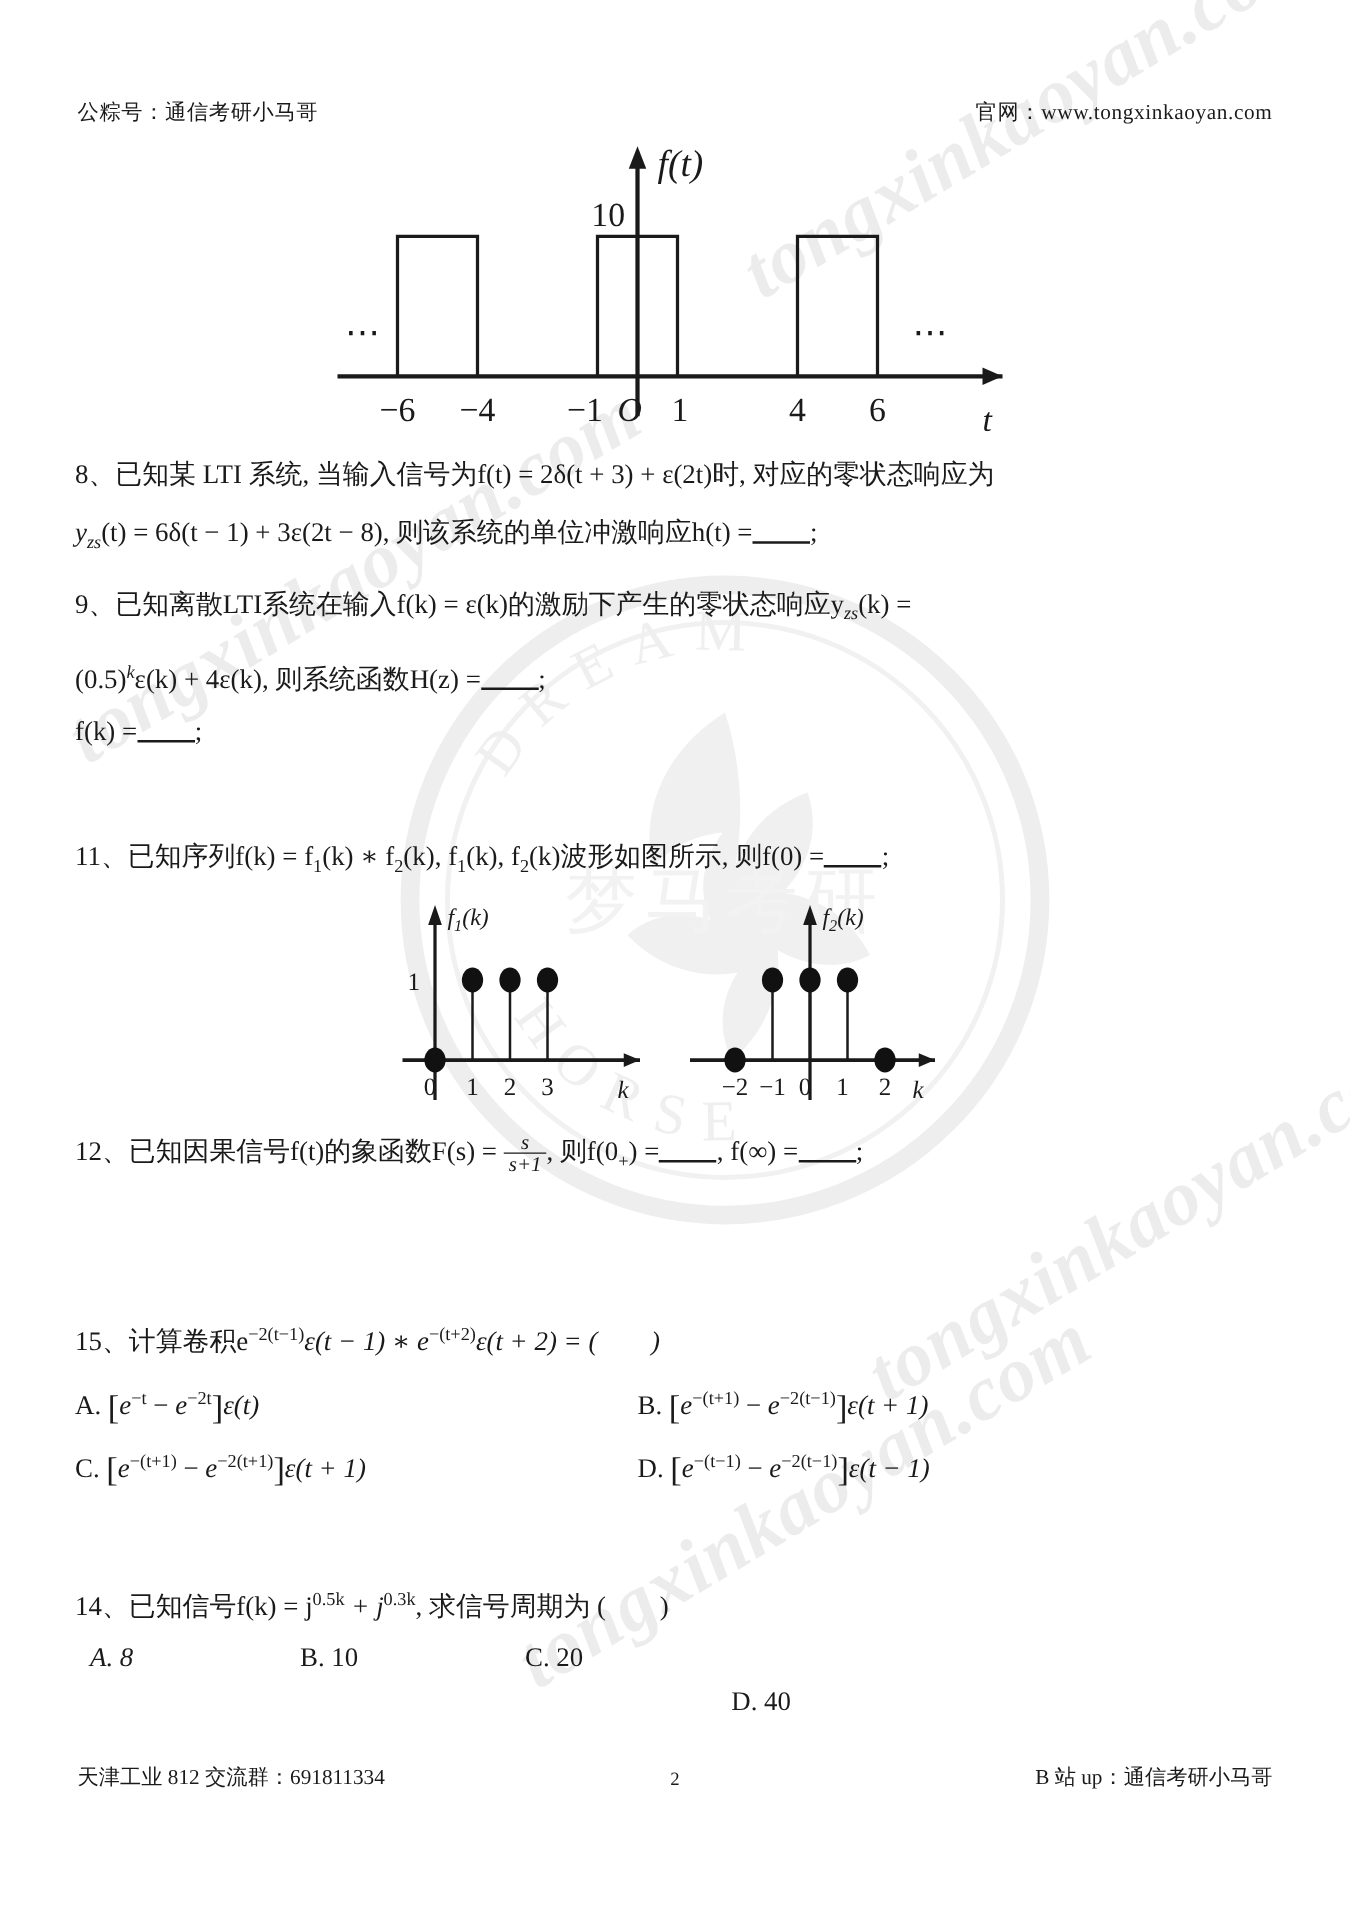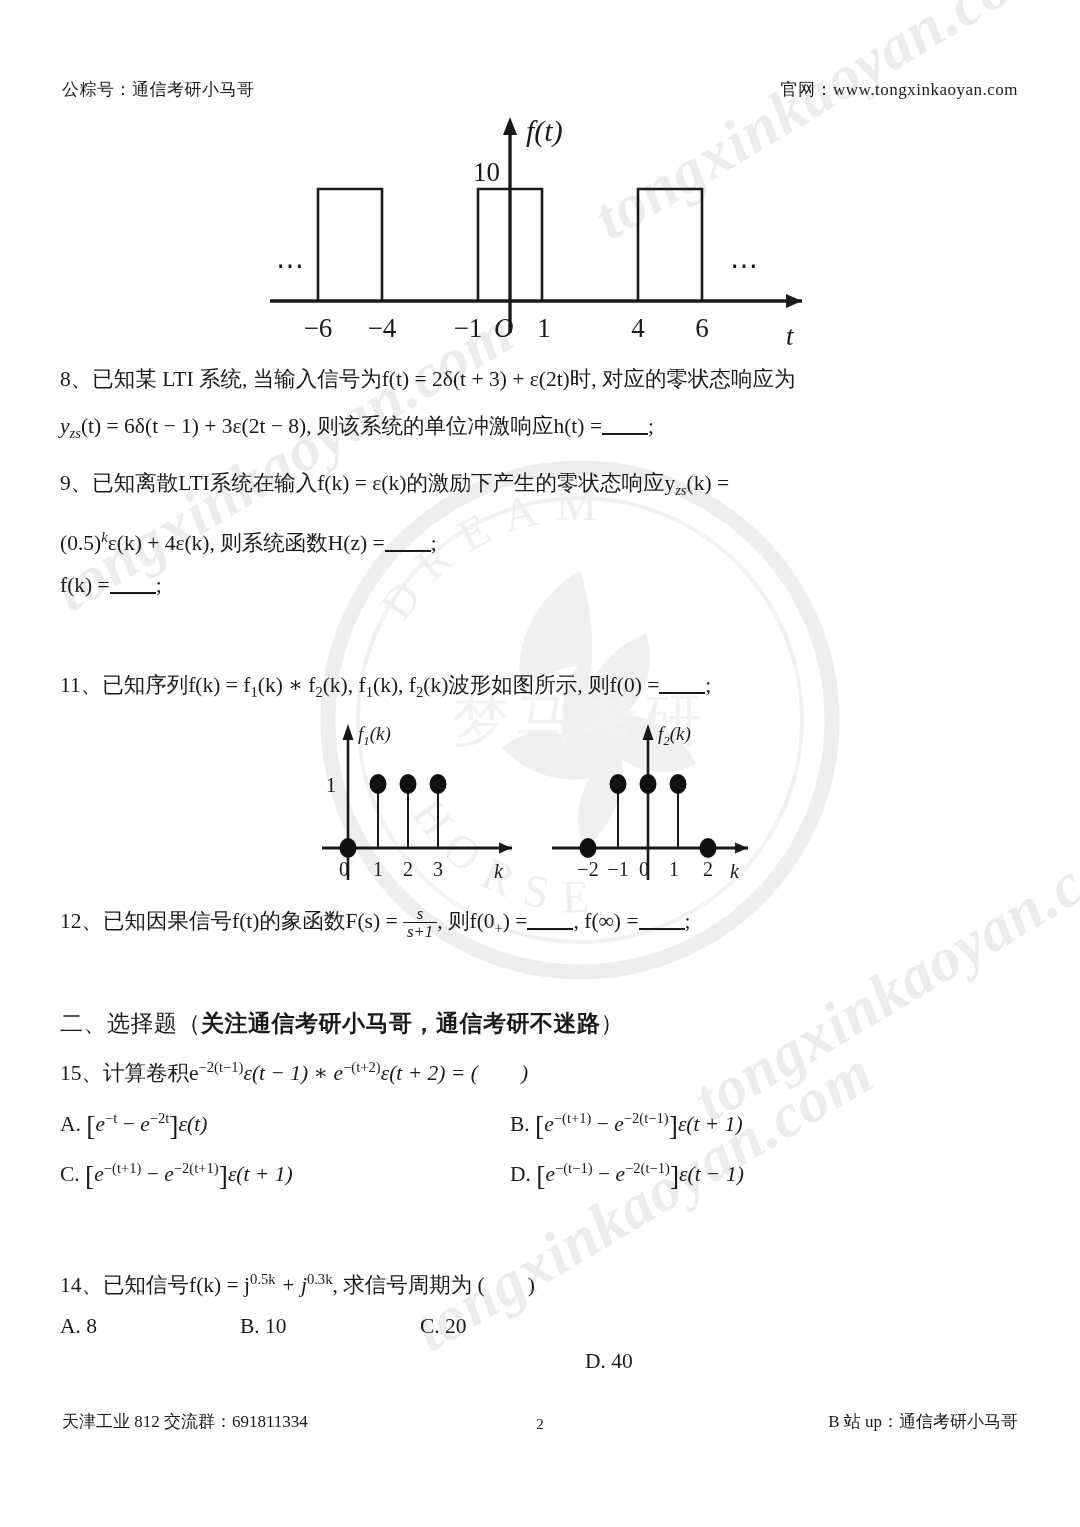--- a/index.html
+++ b/index.html
@@ -80,21 +80,21 @@
   .q13row{position:absolute;left:60px;width:965px;font-size:21.5px;}
   .r1{top:1110px;}
   .r2{top:1160px;}
   .opt{position:absolute;white-space:nowrap;}
   .oA{left:0px;}
   .oB{left:450px;}
 
   .q14{position:absolute;left:60px;top:1270px;font-size:21.5px;}
   .q14row{position:absolute;left:60px;top:1314px;width:965px;font-size:21.5px;}
   .q14row .o{position:absolute;white-space:nowrap;}
-  .o1{left:0px;}
+  .o1{left:12px;font-style:italic;}
   .o2{left:180px;}
   .o3{left:360px;}
   .o4{left:525px;margin-top:35px;}
 
   
   .mi{font-style:italic;}
   sub{font-size:.68em;}
   sup{font-size:.68em;}
   .blank{display:inline-block;width:46px;border-bottom:2px solid #1a1a1a;vertical-align:-2px;}
   .frac{display:inline-block;vertical-align:-0.55em;text-align:center;font-size:.78em;line-height:1.05;}
@@ -243,21 +243,20 @@
       <text x="374" y="168" text-anchor="middle" font-family="'Liberation Serif',serif" font-size="20" fill="#1a1a1a">1</text>
       <text x="408" y="168" text-anchor="middle" font-family="'Liberation Serif',serif" font-size="20" fill="#1a1a1a">2</text>
       <text x="430" y="170" font-family="'Liberation Serif',serif" font-style="italic" font-size="20" fill="#1a1a1a">k</text>
     </g>
   </svg>
 
   <div class="q q12">
     <span class="ln"><span>12、已知因果信号f(t)的象函数F(s) = </span><span class="frac"><span class="num mi">s</span><span class="den mi">s+1</span></span><span>, 则f(0</span><sub>+</sub><span>) =</span><span class="blank"></span><span>, f(∞) =</span><span class="blank"></span><span>;</span></span>
   </div>
 
-  <div class="sec"><span>二、选择题（</span><b>关注通信考研小马哥，通信考研不迷路</b><span>）</span></div>
 
   <div class="q13"><span>15、计算卷积e</span><sup>−2(t−1)</sup><span class="mi">ε(t − 1) ∗ e</span><sup>−(t+2)</sup><span class="mi">ε(t + 2) = (　　)</span></div>
 
   <div class="q13row r1">
     <span class="opt oA"><span>A.</span> <span class="brk">[</span><span class="mi">e</span><sup>−t</sup><span> − </span><span class="mi">e</span><sup>−2t</sup><span class="brk">]</span><span class="mi">ε(t)</span></span>
     <span class="opt oB"><span>B.</span> <span class="brk">[</span><span class="mi">e</span><sup>−(t+1)</sup><span> − </span><span class="mi">e</span><sup>−2(t−1)</sup><span class="brk">]</span><span class="mi">ε(t + 1)</span></span>
   </div>
 
   <div class="q13row r2">
     <span class="opt oA"><span>C.</span> <span class="brk">[</span><span class="mi">e</span><sup>−(t+1)</sup><span> − </span><span class="mi">e</span><sup>−2(t+1)</sup><span class="brk">]</span><span class="mi">ε(t + 1)</span></span>

